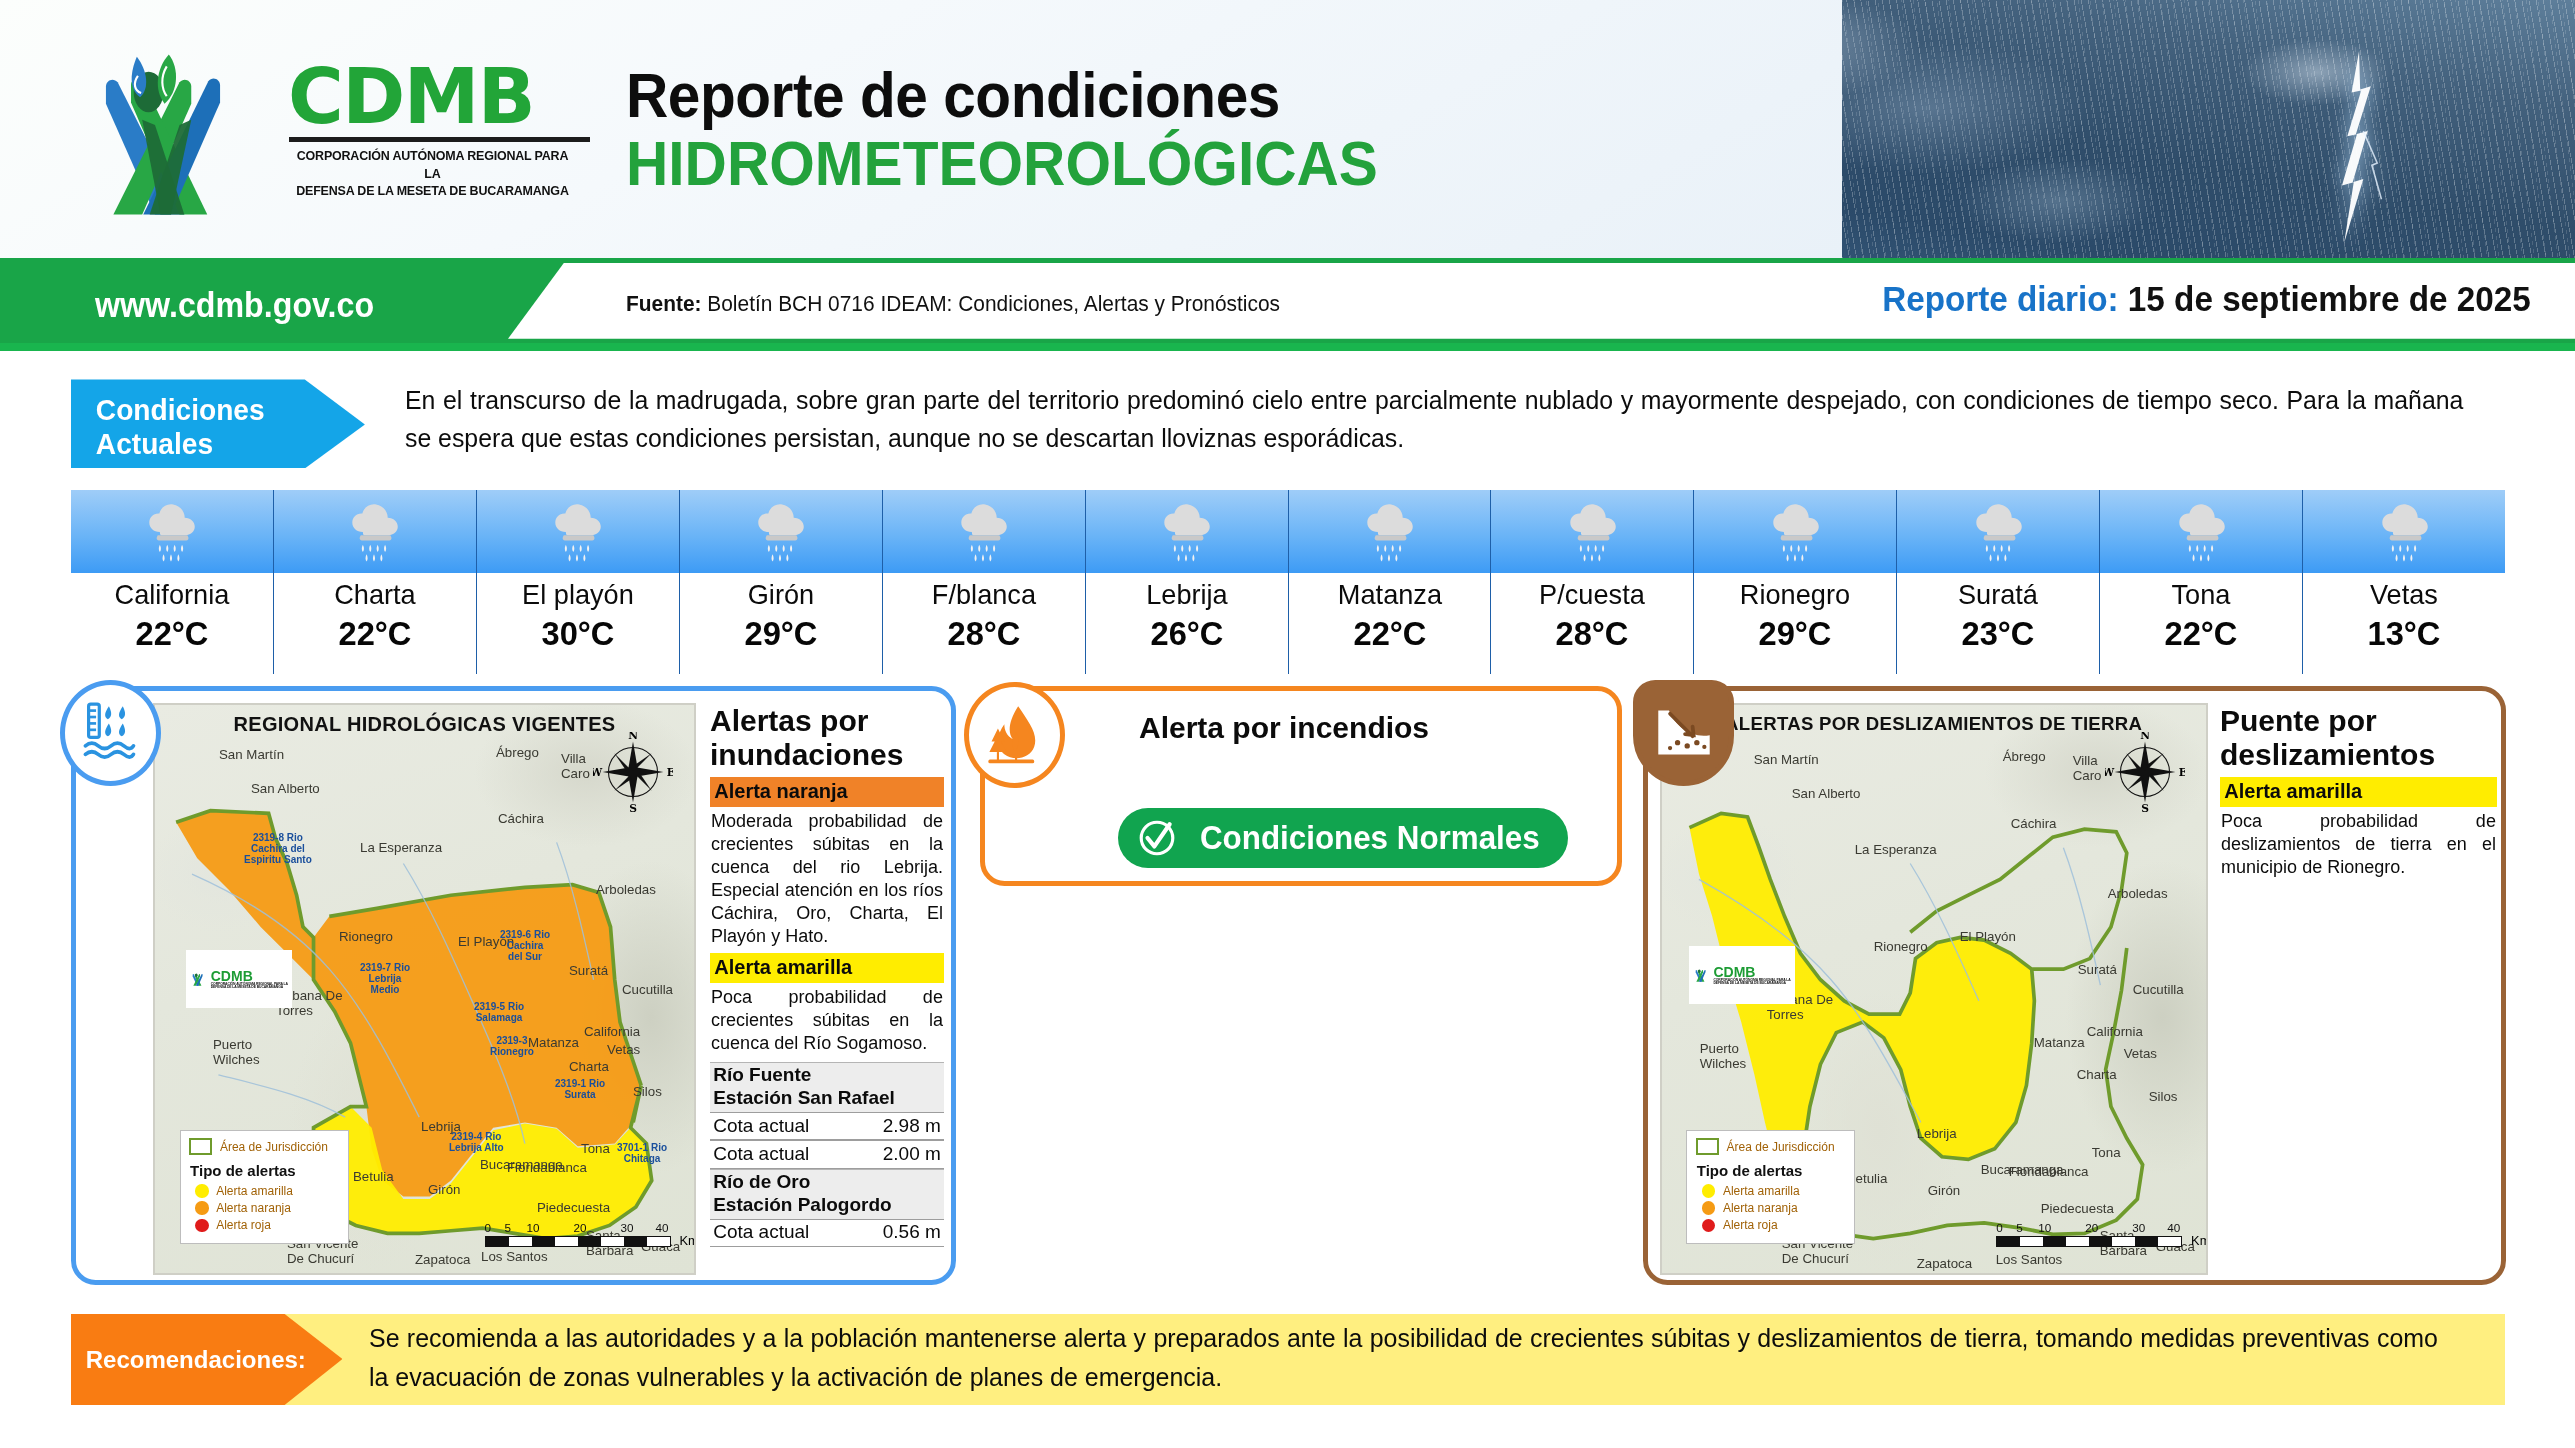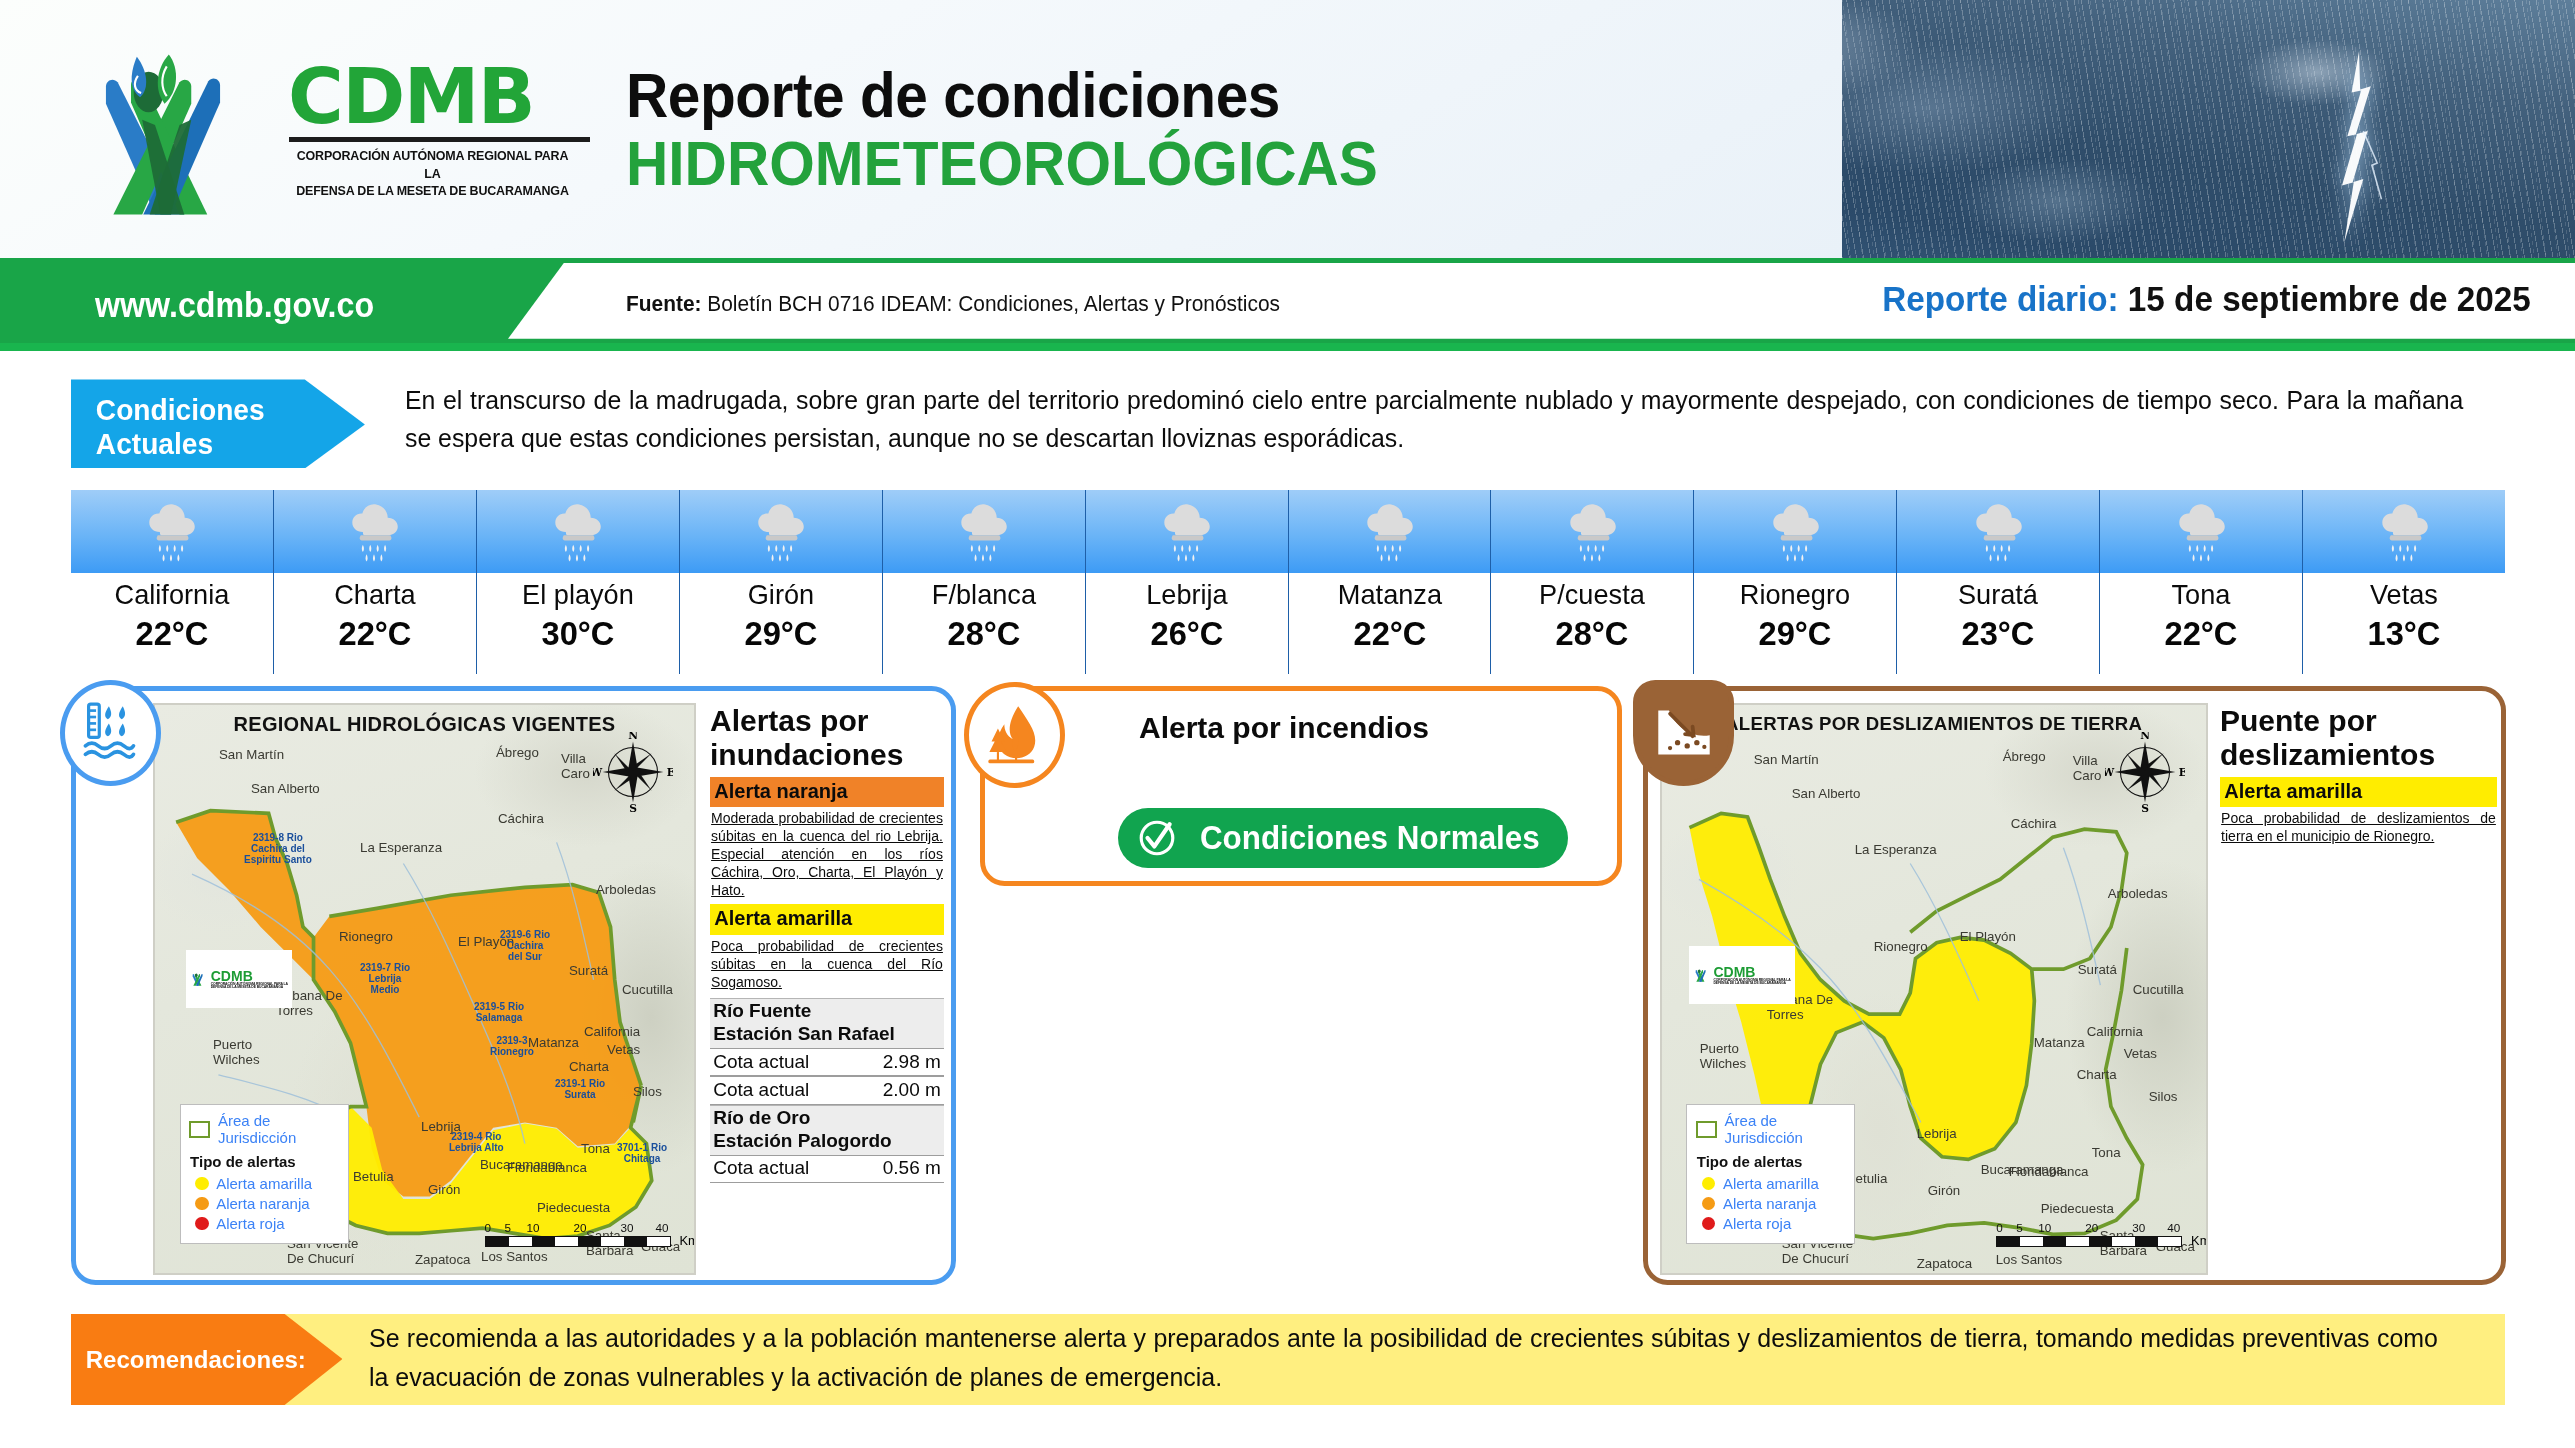--- a/index.html
+++ b/index.html
@@ -208,21 +208,21 @@
   }
   .map-cdmb .mk{ width:18px; height:23.4px; }
   .map-cdmb .tx{ font-weight:bold; font-size:14px; color:#1d9c34; line-height:1; }
   .map-cdmb .tx small{ display:block; font-size:3.4px; color:#111; font-weight:bold; letter-spacing:-0.1px; }
   .map-legend{
     position:absolute; left:24.5px; bottom:29px; width:169px;
     background:#fff; border:1.1px solid #bdbdbd; padding:7.5px 8.5px; z-index:6;
   }
   .map-legend .lg-row{ display:flex; align-items:center; gap:7.5px; margin-bottom:3.2px; }
   .map-legend .lg-box{ width:23.4px; height:17px; background:#fff; border:2.7px solid #6f9b2c; }
-  .map-legend .lg-txt{ font-size:15px; color:#3b82f6; }
+  .map-legend .lg-txt{ font-size:12px; color:#a16207; }
   .map-legend .lg-head{ font-weight:bold; font-size:15px; color:#111; margin:6.4px 0 5.3px 1.1px; }
   .map-legend .lg-dot{ width:13.3px; height:13.3px; border-radius:50%; margin-left:6.4px; }
   .map-compass{ position:absolute; right:21px; top:27px; width:80px; height:80px; z-index:6; }
   .map-scale{ position:absolute; right:23.4px; bottom:25.6px; width:186px; z-index:6; }
   .map-scale .nums{ display:flex; font-size:11.7px; color:#111; position:relative; height:15px; }
   .map-scale .nums span{ position:absolute; }
   .map-scale .bar{ display:flex; height:11.7px; border:1.1px solid #111; }
   .map-scale .bar i{ flex:1 1 0; }
   .map-scale .km{ position:absolute; right:-28px; bottom:-1.1px; font-size:12.8px; }
   .map-city{ position:absolute; z-index:5; font-size:13.3px; color:#3a3a32; white-space:nowrap; }
@@ -230,21 +230,21 @@
               text-align:center; line-height:1.12; white-space:nowrap; }
 
   
   .alerts-col{ position:absolute; z-index:7; }
   .alerts-col.flood{ left:634px; top:12.8px; width:234px; }
   .alerts-col.slide{ left:572px; top:12.8px; width:277px; }
   .alerts-title{ font-weight:bold; font-size:30px; line-height:1.12; color:#0b0b0b; margin-bottom:5.3px; }
   .alert-bar{ font-weight:bold; font-size:20px; color:#0b0b0b; padding:3.2px 4.3px 4.3px 4.3px; }
   .alert-bar.orange{ background:#f08228; }
   .alert-bar.yellow{ background:#ffed00; }
-  .alert-body{ font-size:14px; line-height:1.28; color:#0b0b0b; text-align:justify; padding:3.2px 1.1px 4.3px 1.1px;text-decoration:underline; }
+  .alert-body{ font-size:18px; line-height:1.28; color:#0b0b0b; text-align:justify; padding:3.2px 1.1px 4.3px 1.1px; }
 
   .station-table{ margin-top:2.1px; }
   .st-head{ background:#ededed; padding:1.6px 3.2px 2.7px 3.2px; font-weight:bold; font-size:19px;
             line-height:1.18; color:#0b0b0b; border-top:1.1px solid #b5b5b5; }
   .st-row{ display:flex; justify-content:space-between; align-items:baseline;
            border-top:1.1px solid #9d9d9d; border-bottom:1.1px solid #9d9d9d;
            padding:1.6px 3.2px 2.7px 3.2px; font-size:19px; color:#0b0b0b; }
 
   .fire-title{ position:absolute; left:154px; top:20px; font-weight:bold; font-size:30px;
                line-height:1.12; color:#0b0b0b; z-index:7; }

